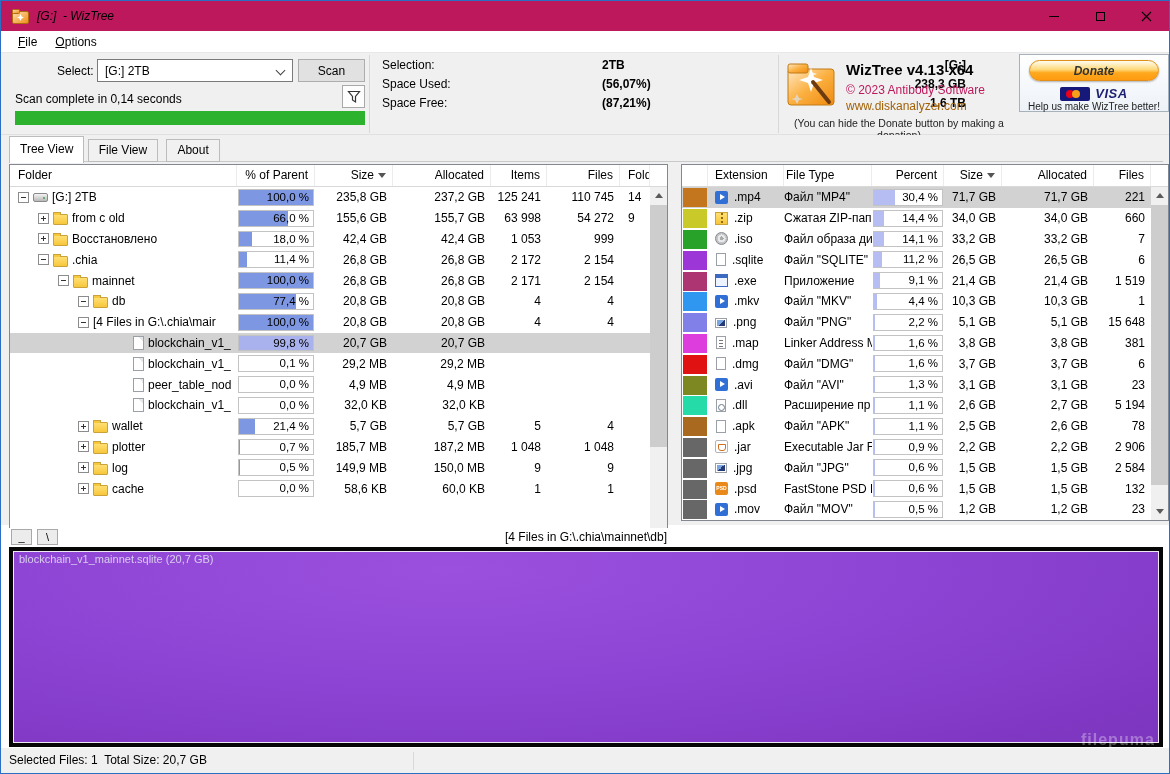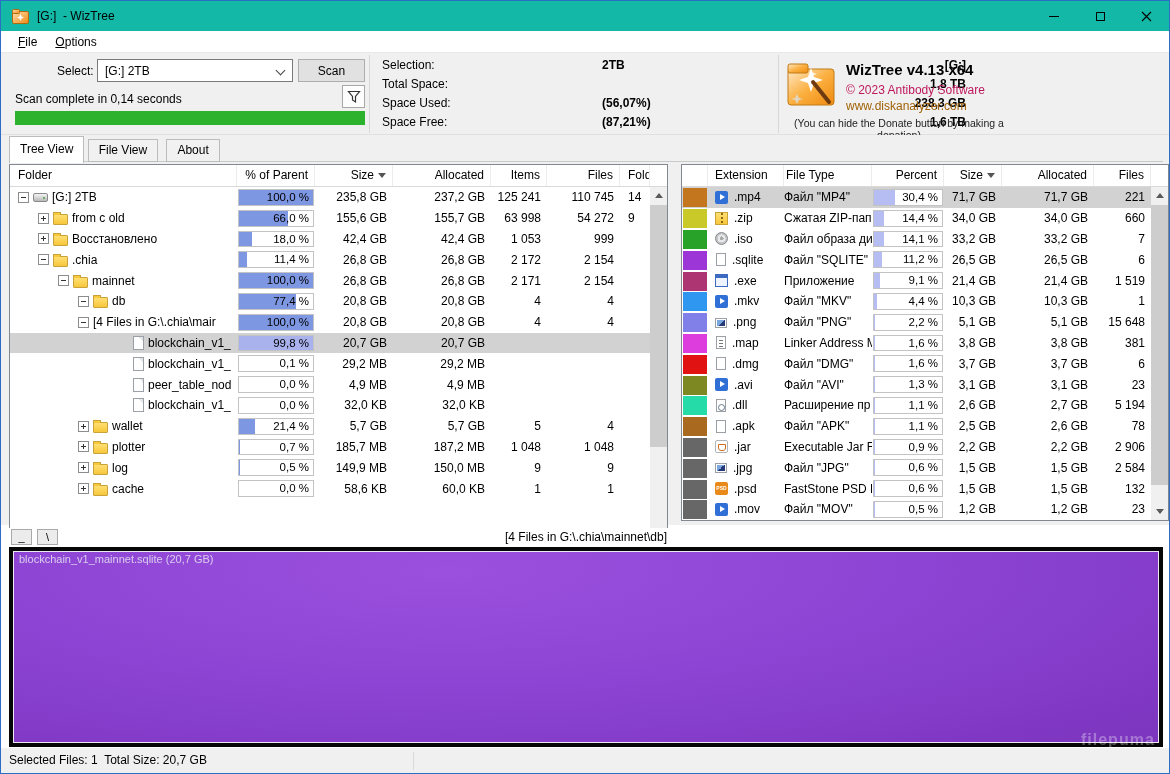--- a/index.html
+++ b/index.html
@@ -1,20 +1,20 @@
 <!DOCTYPE html>
 <html><head>
 <meta charset="utf-8">
 <style>
   * { box-sizing: border-box; margin: 0; padding: 0; }
   html,body { width:1170px; height:774px; }
   body { font-family:"Liberation Sans", sans-serif; font-size:12px; color:#000; background:#fff; position:relative; overflow:hidden; border:1px solid #2a6fc4; }
 
   
-  .titlebar { position:absolute; left:0; top:0; width:1168px; height:30px; background:#14b8a6; }
+  .titlebar { position:absolute; left:0; top:0; width:1168px; height:30px; background:#be185d;font-style:italic; }
   .app-icon16 { position:absolute; left:11px; top:7px; }
   .title-text { position:absolute; left:36px; top:8px; font-size:12px; white-space:pre; }
   .winbtns { position:absolute; right:0; top:0; height:30px; display:flex; }
   .wb { width:46px; height:30px; display:flex; align-items:center; justify-content:center; }
   .g-min { width:10px; height:1px; background:#000; }
   .g-max { width:9px; height:9px; border:1px solid #000; }
 
   
   .menubar { position:absolute; left:0; top:30px; width:1168px; height:22px; background:#fff; display:flex; align-items:flex-start; padding-left:8px; border-bottom:1px solid #e8e8e8; }
   .menu-item { padding:0 9px; height:22px; line-height:22px; }
@@ -205,25 +205,20 @@
   <div class="vdiv" style="left:368px"></div>
   <div class="vdiv" style="left:777px"></div>
 
   <div class="summary" id="summary">
       <div class="sum-row">
     <span class="sum-label">Selection:</span>
     <span class="sum-value">[G:]</span>
     <span class="sum-extra">2TB</span>
   </div>
       <div class="sum-row">
-    <span class="sum-label">Total Space:</span>
-    <span class="sum-value">1,8 TB</span>
-    <span class="sum-extra"></span>
-  </div>
-      <div class="sum-row">
     <span class="sum-label">Space Used:</span>
     <span class="sum-value">238,3 GB</span>
     <span class="sum-extra">(56,07%)</span>
   </div>
       <div class="sum-row">
     <span class="sum-label">Space Free:</span>
     <span class="sum-value">1,6 TB</span>
     <span class="sum-extra">(87,21%)</span>
   </div>
     </div>
@@ -241,20 +236,28 @@
     <path d="M24 8 L27 17 L36 20 L27 23 L24 32 L21 23 L12 20 L21 17 Z" fill="#fff"></path>
     <path d="M24 12 L30 14 L24 16 Z" fill="#fff" opacity="0.8"></path>
     <line x1="26" y1="22" x2="42" y2="42" stroke="#6e3a10" stroke-width="4" stroke-linecap="round"></line>
     <path d="M10 34 L12 38 L16 39 L12 40 L10 44 L8 40 L4 39 L8 38 Z" fill="#ddd" opacity="0.8"></path>
   </svg>
   <span class="brand-title">WizTree v4.13 x64</span>
   <span class="brand-copy">© 2023 Antibody Software</span>
   <span class="brand-site">www.diskanalyzer.com</span>
   <span class="brand-note">(You can hide the Donate button by making a donation)</span>
 
+  <div class="donate-box">
+    <div class="donate-pill">Donate</div>
+    <div class="cards">
+      <div class="mc"></div>
+      <span class="visa">VISA</span>
+    </div>
+    <div class="donate-help">Help us make WizTree better!</div>
+  </div>
 </div>
 
 <div class="tabbar">
   <div class="tabline"></div>
   <span id="tabs"><div class="tab active" style="left: 8px;">Tree View</div><div class="tab" style="left: 86.7px;">File View</div><div class="tab" style="left: 165.4px;">About</div></span>
 </div>
 
 <div class="content">
 
   <div class="panel left">

